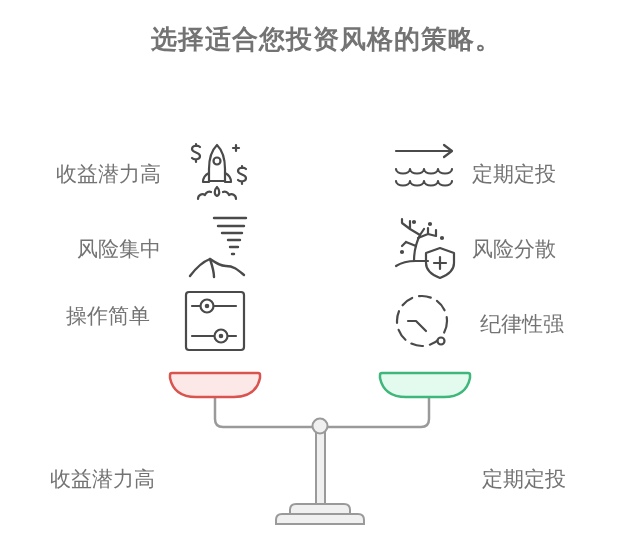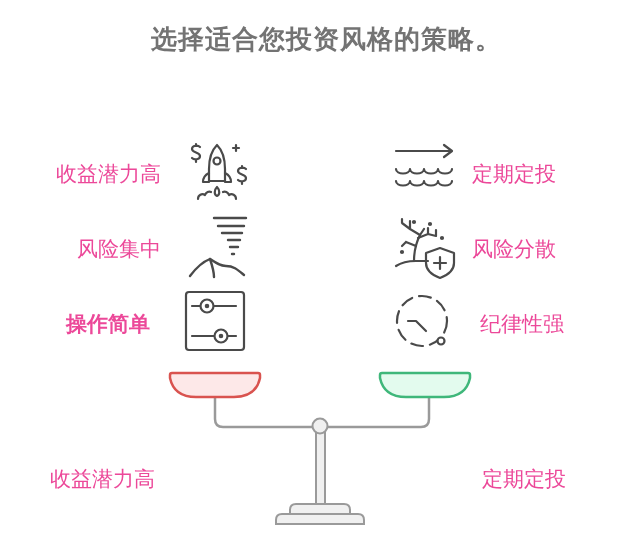--- a/index.html
+++ b/index.html
@@ -1,32 +1,32 @@
 <!DOCTYPE html>
 <html><head>
 <meta charset="utf-8">
 <style>
   html, body { margin: 0; padding: 0; background: #ffffff; }
   body { width: 621px; height: 546px; position: relative; overflow: hidden;
          font-family: "DejaVu Sans", "Liberation Sans", sans-serif; color: #4a4a4a; }
   .title { position: absolute; left: 16px; top: 22px; width: 621px; text-align: center;
            font-size: 26px; font-weight: bold; color: #737373; letter-spacing: 1px; }
-  .label { position: absolute; font-size: 21px; color: #ec4899; white-space: nowrap; }
+  .label { position: absolute; font-size: 21px; color: #737373; white-space: nowrap; }
   .icon { position: absolute; }
   svg { display: block; }
   .diagram { position: absolute; left: 0; top: 0; }
 </style>
 </head>
 <body>
 
 <div class="title">选择适合您投资风格的策略。</div>
 
 <div class="label" style="left:56px; top:160px;">收益潜力高</div>
 <div class="label" style="left:77px; top:235px;">风险集中</div>
-<div class="label" style="left:66px; top:310px;font-weight:bold;">操作简单</div>
+<div class="label" style="left:66px; top:302px;">操作简单</div>
 
 <div class="label" style="left:472px; top:160px;">定期定投</div>
 <div class="label" style="left:472px; top:235px;font-family:Liberation Mono, monospace;">风险分散</div>
 <div class="label" style="left:472px; top:310px;margin-left:8px;">纪律性强</div>
 
 <div class="label" style="left:50px; top:465px;">收益潜力高</div>
 <div class="label" style="left:482px; top:465px;">定期定投</div>
 
 <div class="icon" style="left:184px; top:137px;">
   <svg width="72" height="72" viewBox="0 0 72 72" fill="none" stroke="#4a4a4a" stroke-width="2.2" stroke-linecap="round" stroke-linejoin="round">

